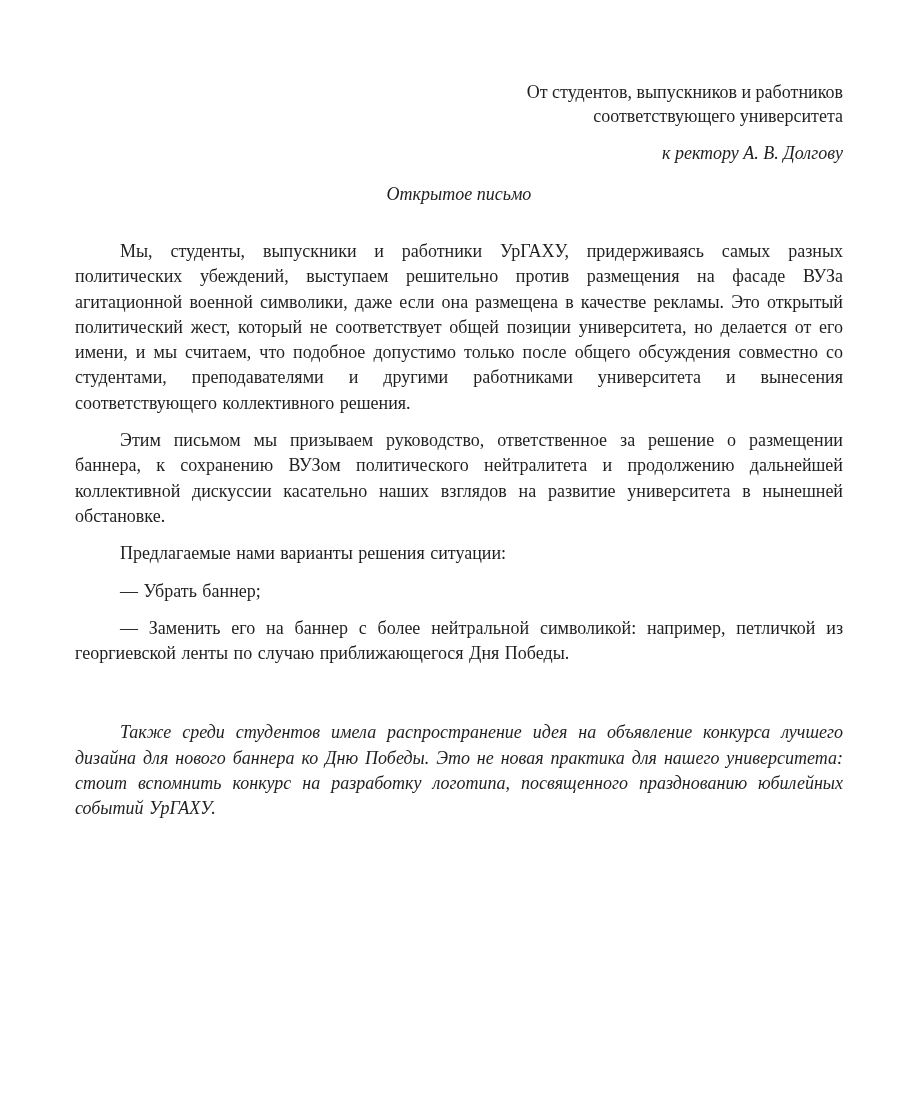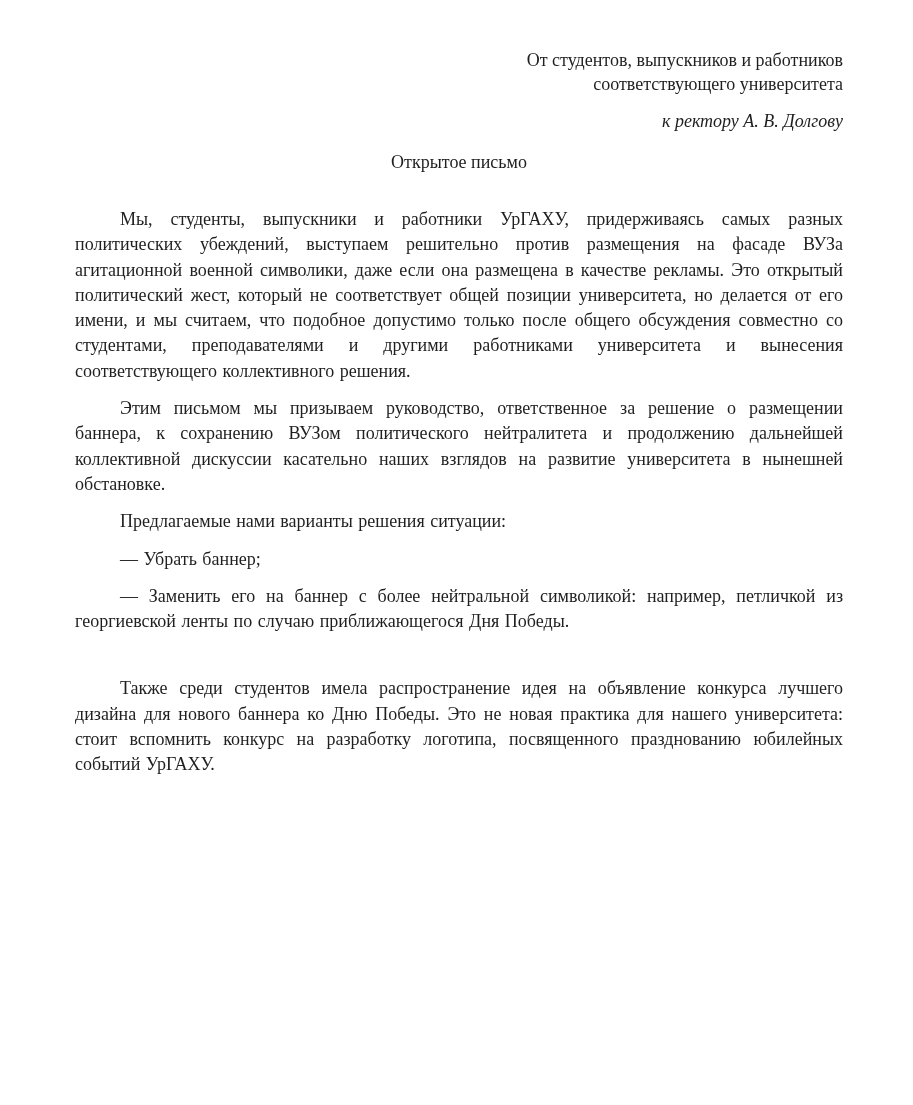--- a/index.html
+++ b/index.html
@@ -9,52 +9,54 @@
   }
   .page {
     position: relative;
     width: 900px;
     height: 1105px;
     box-sizing: border-box;
     background: #ffffff;
     color: #1f1f1f;
     font-family: "Liberation Serif", "DejaVu Serif", serif;
     font-size: 18px;
-    padding: 48px 57px 0 75px;
+    padding: 80px 57px 0 75px;
     overflow: hidden;
   }
   .sender-block {
     text-align: right;
     line-height: 24px;
   }
   .recipient-line {
     text-align: right;
     line-height: 24px;
     margin-top: 13px;
     font-style: italic;
   }
   .letter-title {
     text-align: center;
     line-height: 24px;
     margin-top: 17px;
+    font-style: italic;
   }
   .para {
     margin: 12px 0 0 0;
     text-align: justify;
     text-indent: 45px;
     line-height: 25.3px;
     word-spacing: 1px;
   }
   .body-start {
     margin-top: 33px;
   }
   .section-gap {
   }
   .closing-gap {
-    margin-top: 42px;
+    margin-top: 54px;
+    font-style: italic;
   }
 </style>
 </head>
 <body>
 
 <div class="page">
 
   <div class="sender-block">
     <div>От студентов, выпускников и работников</div>
     <div>соответствующего университета</div>

